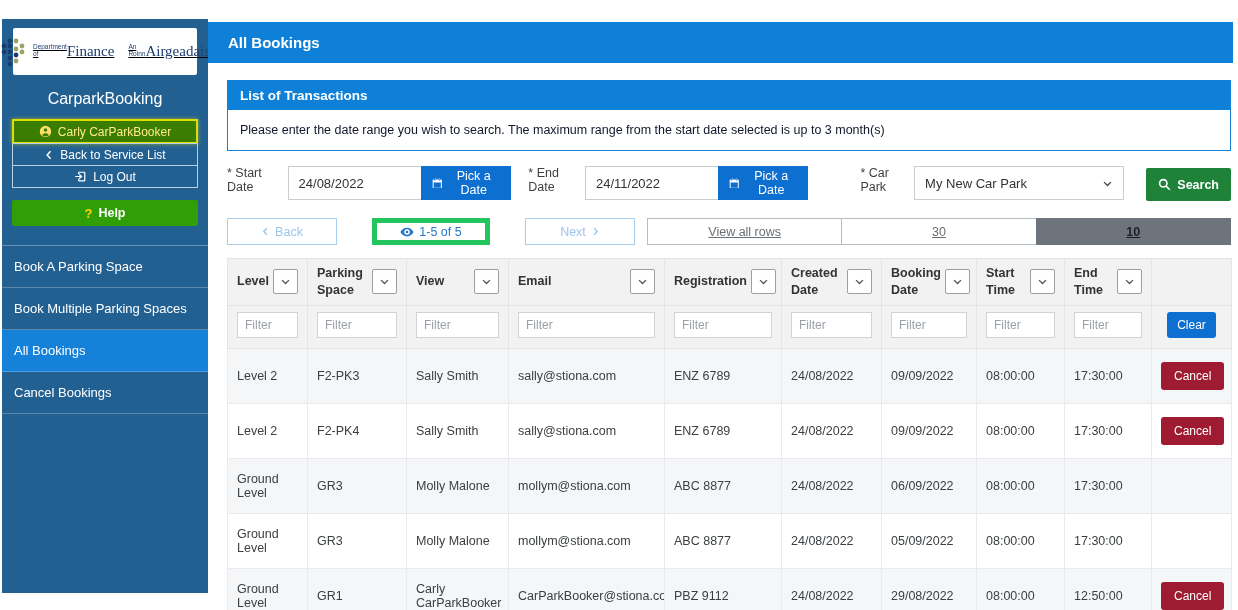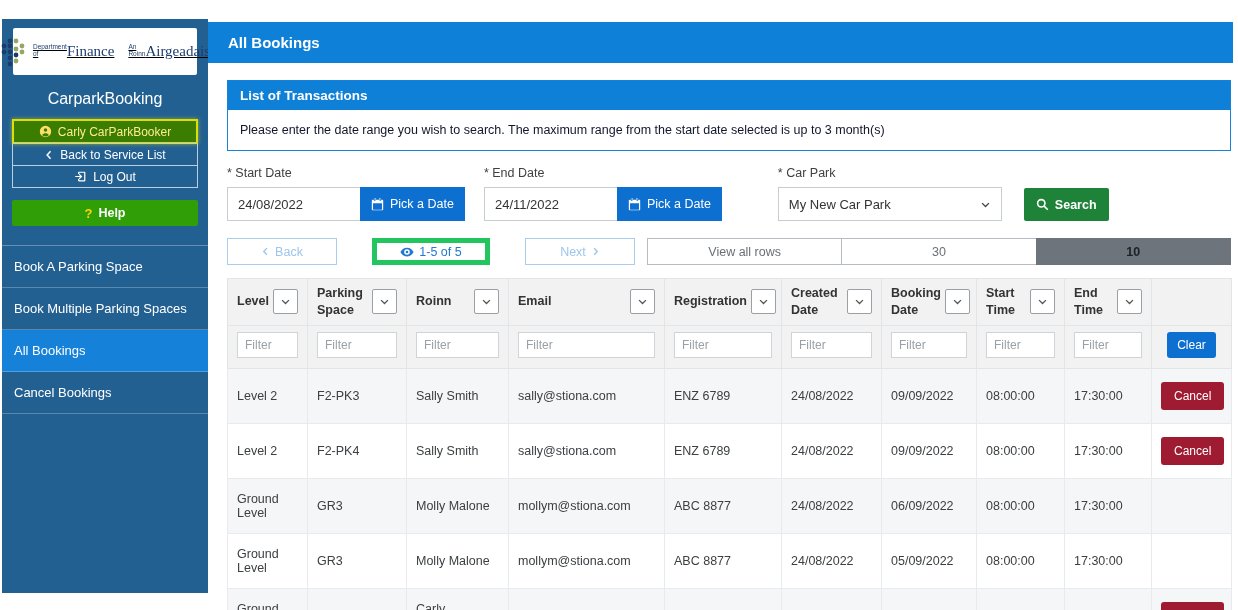--- a/index.html
+++ b/index.html
@@ -41,21 +41,21 @@
             color:#fff; display:flex; align-items:center; padding-left:20px;
             font-size:15px; font-weight:700; }
   .content { position:absolute; left:19px; top:80px; right:7px; }
 
   .panel { border:1px solid #1581d8; }
   .panel-header { background:#0f80d7; color:#fff; font-size:13.5px; font-weight:700; padding:7px 12px; }
   .panel-msg { padding:13px 12px; font-size:12.5px; color:#0f172a; background:#fff; }
 
   
   .form-row { display:flex; margin-top:15px; align-items:flex-end; }
-  .fgroup { display:flex; flex-direction:column; }
+  .fgroup { display:flex; }
   .flabel { font-size:12.5px; color:#404040; margin-bottom:7px; }
   .igroup { display:flex; height:34px; }
   .date-input { width:133px; border:1px solid #c8cdd2; border-right:none; font-size:13px;
                 color:#333; padding:0 10px; font-family:inherit; }
   .btn-primary { background:#0d6fd0; color:#fff; border:none; font-size:12.5px; font-family:inherit;
                  display:flex; align-items:center; gap:6px; padding:0 11px; cursor:pointer; }
   .gap-sm { width:19px; } .gap-lg { width:56px; }
   .select-box { width:224px; height:34px; border:1px solid #c8cdd2; background:#fff;
                 display:flex; align-items:center; justify-content:space-between;
                 padding:0 10px; font-size:13px; color:#333; cursor:pointer; }
@@ -66,21 +66,21 @@
   
   .pag-row { display:flex; justify-content:space-between; margin-top:17px; }
   .pager { display:flex; width:408px;gap:36px; }
   .pager .pcell { flex:1; height:27px; border:1px solid #a9cdec; display:flex; align-items:center;
                   justify-content:center; gap:5px; font-size:12.5px; color:#9cc6ea; background:#fff;
                   cursor:pointer; }
   .pager .pcell + .pcell { margin-left:-1px; }
   .pager .pcell.current { border:5px solid #22c55e; color:#2479ce; z-index:1; }
   .sizer { display:flex; width:584px; }
   .sizer .scell { flex:1; height:27px; border:1px solid #b6bcc2; display:flex; align-items:center;
-                  justify-content:center; font-size:12.5px; color:#6a7075; background:#fff; cursor:pointer; }
+                  justify-content:center; font-size:12.5px; color:#6a7075; background:#fff; cursor:pointer;text-decoration:underline; }
   .sizer .scell + .scell { margin-left:-1px; }
   .sizer .scell.selected { background:#6d747c; color:#1d2124; font-weight:700; border-color:#6d747c; }
 
   
   table { width:100%; border-collapse:collapse; table-layout:fixed; margin-top:13px; }
   thead th { background:#f2f2f2; border:1px solid #e2e5e8; padding:6px 9px; text-align:left; }
   .col-head { display:flex; align-items:center; justify-content:space-between; gap:4px; }
   .col-label { font-size:12.5px; font-weight:700; color:#333; line-height:1.35; }
   .col-menu { width:25px; height:25px; background:#fff; border:1px solid #9aa0a6; border-radius:2px;
               display:flex; align-items:center; justify-content:center; cursor:pointer; flex:0 0 auto; }
@@ -286,21 +286,21 @@
                   <span class="col-label">Parking Space</span>
                   <span class="col-menu">
                     <svg width="11" height="11" viewBox="0 0 16 16" fill="none" stroke="#555" stroke-width="2">
                       <path d="M3 6l5 5 5-5"></path>
                     </svg>
                   </span>
                 </div>
               </th>
               <th>
                 <div class="col-head">
-                  <span class="col-label">Roinn</span>
+                  <span class="col-label">View</span>
                   <span class="col-menu">
                     <svg width="11" height="11" viewBox="0 0 16 16" fill="none" stroke="#555" stroke-width="2">
                       <path d="M3 6l5 5 5-5"></path>
                     </svg>
                   </span>
                 </div>
               </th>
               <th>
                 <div class="col-head">
                   <span class="col-label">Email</span>

